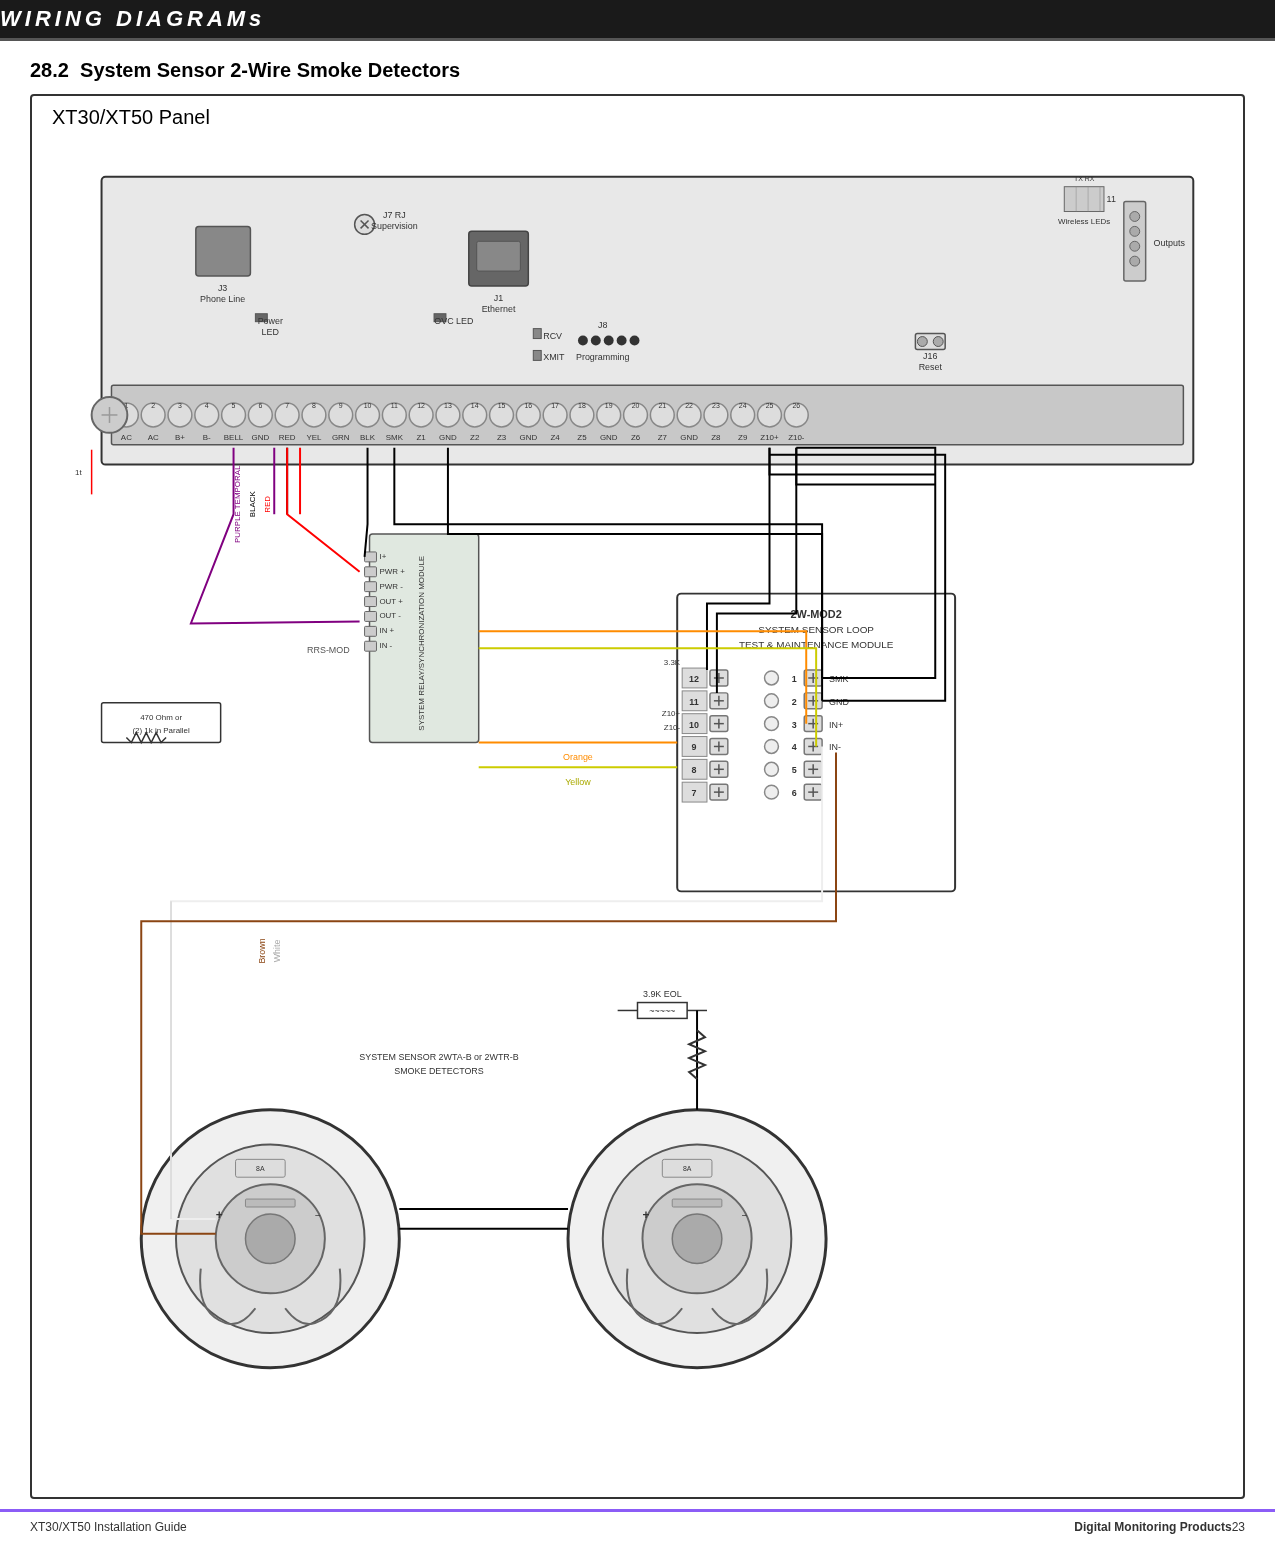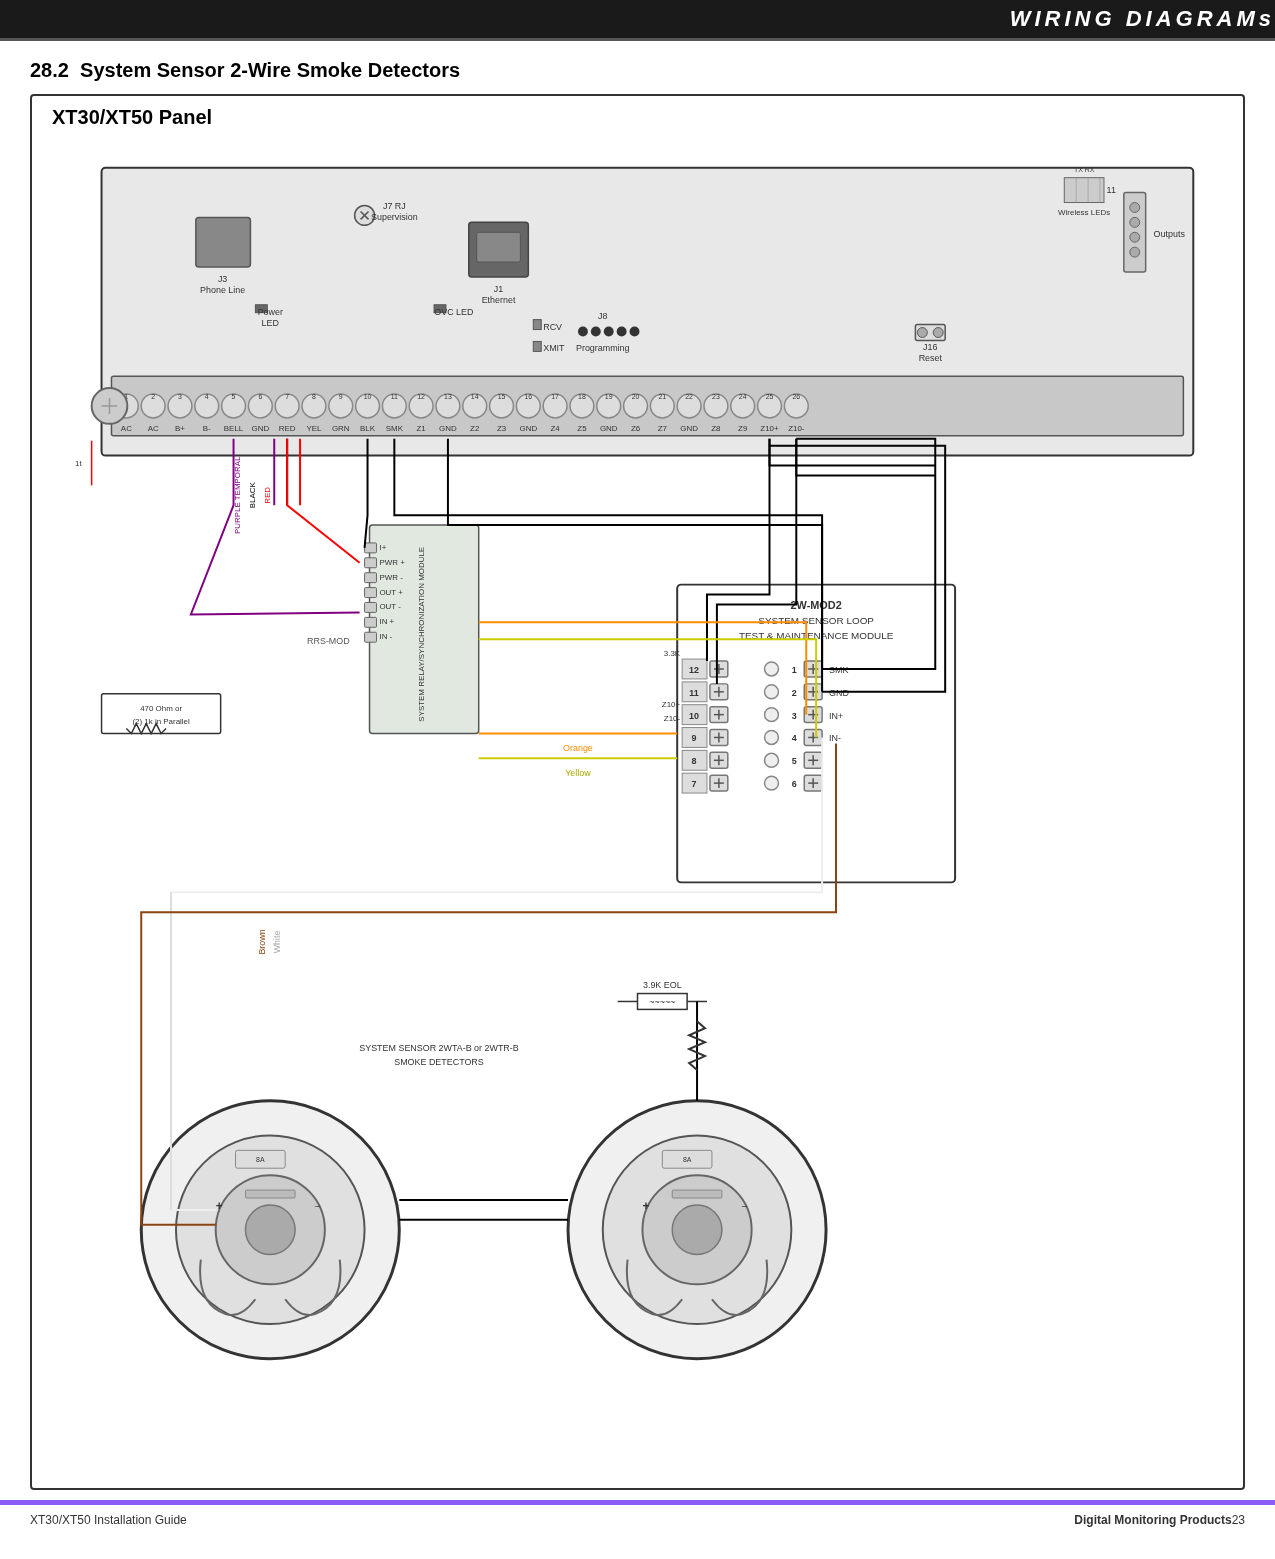--- a/index.html
+++ b/index.html
@@ -9,21 +9,21 @@
       background: #fff;
       font-family: Arial, Helvetica, sans-serif;
       font-size: 12px;
       color: #000;
     }
 
     
     .page-header {
       background: #1a1a1a;
       color: #fff;
-      text-align: right;
+      text-align: left;
       padding: 6px 0;
       font-size: 22px;
       font-weight: bold;
       letter-spacing: 4px;
       font-style: italic;
       border-bottom: 3px solid #555;
     }
 
     
     .section-title {
@@ -38,37 +38,37 @@
       border: 2px solid #333;
       border-radius: 4px;
       background: #fff;
       padding: 10px;
       position: relative;
       min-height: 1380px;
     }
 
     .panel-title {
       font-size: 20px;
-      font-weight: bold;
-      margin-bottom: 9px;
+      font-weight: normal;
+      margin-bottom: 18px;
       margin-left: 10px;
     }
 
     
     .diagram-svg {
       width: 100%;
       display: block;
     }
 
     
     .page-footer {
       display: flex;
       justify-content: space-between;
       padding: 8px 30px;
-      border-top: 5px solid #8b5cf6;
+      border-top: 3px solid #8b5cf6;
       font-size: 12px;
       color: #333;
       margin-top: 4px;
     }
 
     text {
       font-family: Arial, Helvetica, sans-serif;
     }
   </style>
 </head>

